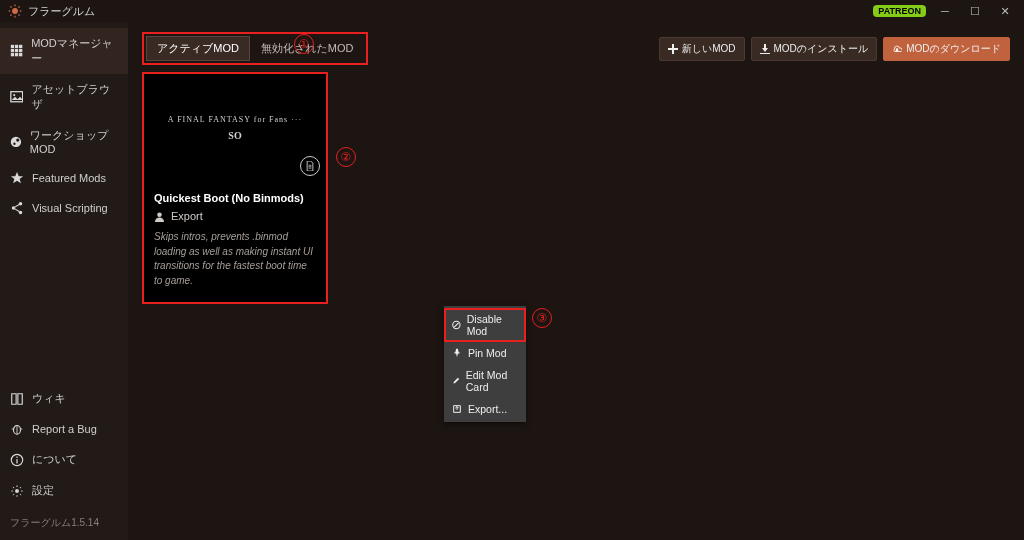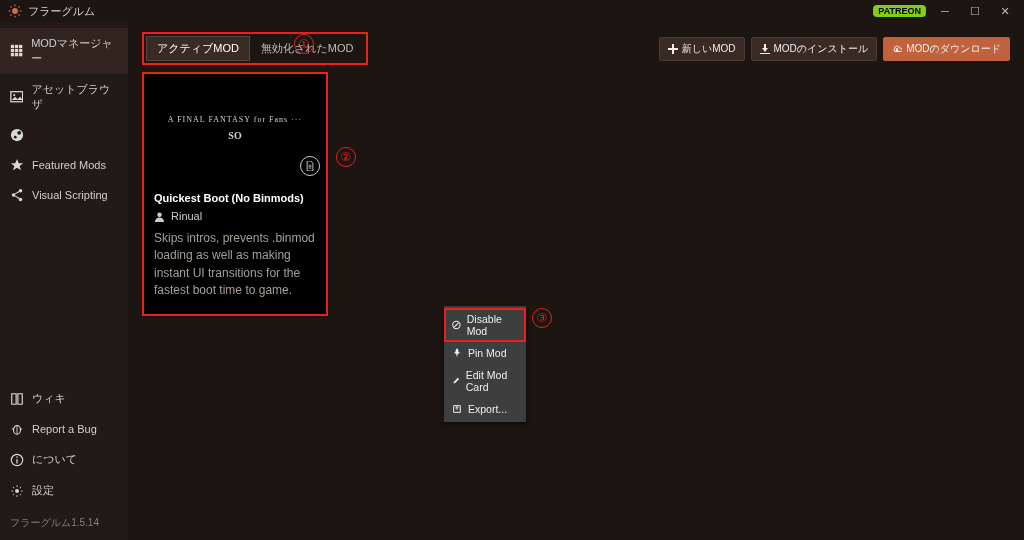--- a/index.html
+++ b/index.html
@@ -79,21 +79,21 @@
     position:absolute; right:6px; bottom:6px;
     width:20px; height:20px; border-radius:50%; border:1.5px solid #ccc;
     display:flex; align-items:center; justify-content:center;
     background:rgba(0,0,0,.4);
   }
   .doc-badge svg{ width:10px; height:10px; fill:#ddd; }
   .card-body { padding:10px 10px 14px 10px; background:#000000; }
   .card-title { font-weight:bold; font-size:11px; color:#fff; }
   .card-author { display:flex; align-items:center; gap:6px; margin-top:6px; color:#d0cac6; }
   .card-author svg{ width:11px;height:11px; fill:#d0cac6; }
-  .card-desc { margin-top:8px; font-size:12px; line-height:1.45; color:#a79e98; }
+  .card-desc { margin-top:8px; font-size:10px; line-height:1.45; color:#a79e98;font-style:italic; }
   
   .ctxmenu {
     position:absolute; left:316px; top:284px; width:82px;
     background:#3e3e3e; padding:2px 0;
     box-shadow:0 2px 6px rgba(0,0,0,.5);
     font-size:10.5px;
   }
   .ctxitem {
     display:flex; align-items:center; gap:6px;
     padding:5px 8px; color:#eee; cursor:pointer;
@@ -159,20 +159,21 @@
       <span>アセットブラウザ</span>
     </div>
     <div class="sidebar-item">
       <span class="sicon">
           <svg viewBox="0 0 16 16">
             <circle cx="8" cy="8" r="7" fill="#d9d9d9"></circle>
             <circle cx="10.5" cy="5.5" r="2.2" fill="#221a17"></circle>
             <circle cx="6" cy="10.5" r="1.6" fill="#221a17"></circle>
           </svg>
         </span>
+      <span>ワークショップMOD</span>
     </div>
     <div class="sidebar-item">
       <span class="sicon">
           <svg viewBox="0 0 16 16">
             <path d="M8 1 L10 6 L15 6 L11 9 L12.5 14 L8 11 L3.5 14 L5 9 L1 6 L6 6 Z"></path>
           </svg>
         </span>
       <span>Featured Mods</span>
     </div>
     <div class="sidebar-item">
@@ -275,21 +276,21 @@
               </svg>
           </div>
         </div>
         <div class="card-body">
           <div class="card-title">Quickest Boot (No Binmods)</div>
           <div class="card-author">
             <svg viewBox="0 0 12 12">
                 <circle cx="6" cy="4" r="2.5"></circle>
                 <path d="M1 12a5 5 0 0110 0z"></path>
               </svg>
-            <span>Rinual</span>
+            <span>Export</span>
           </div>
           <div class="card-desc">Skips intros, prevents .binmod loading as well as making instant UI transitions for the fastest boot time to game.</div>
         </div>
       </div>
     </div>
 
     <div class="ctxmenu">
       <div class="ctxitem hl">
         <svg viewBox="0 0 12 12">
             <circle cx="6" cy="6" r="5" fill="none" stroke="#eee" stroke-width="1.4"></circle>

